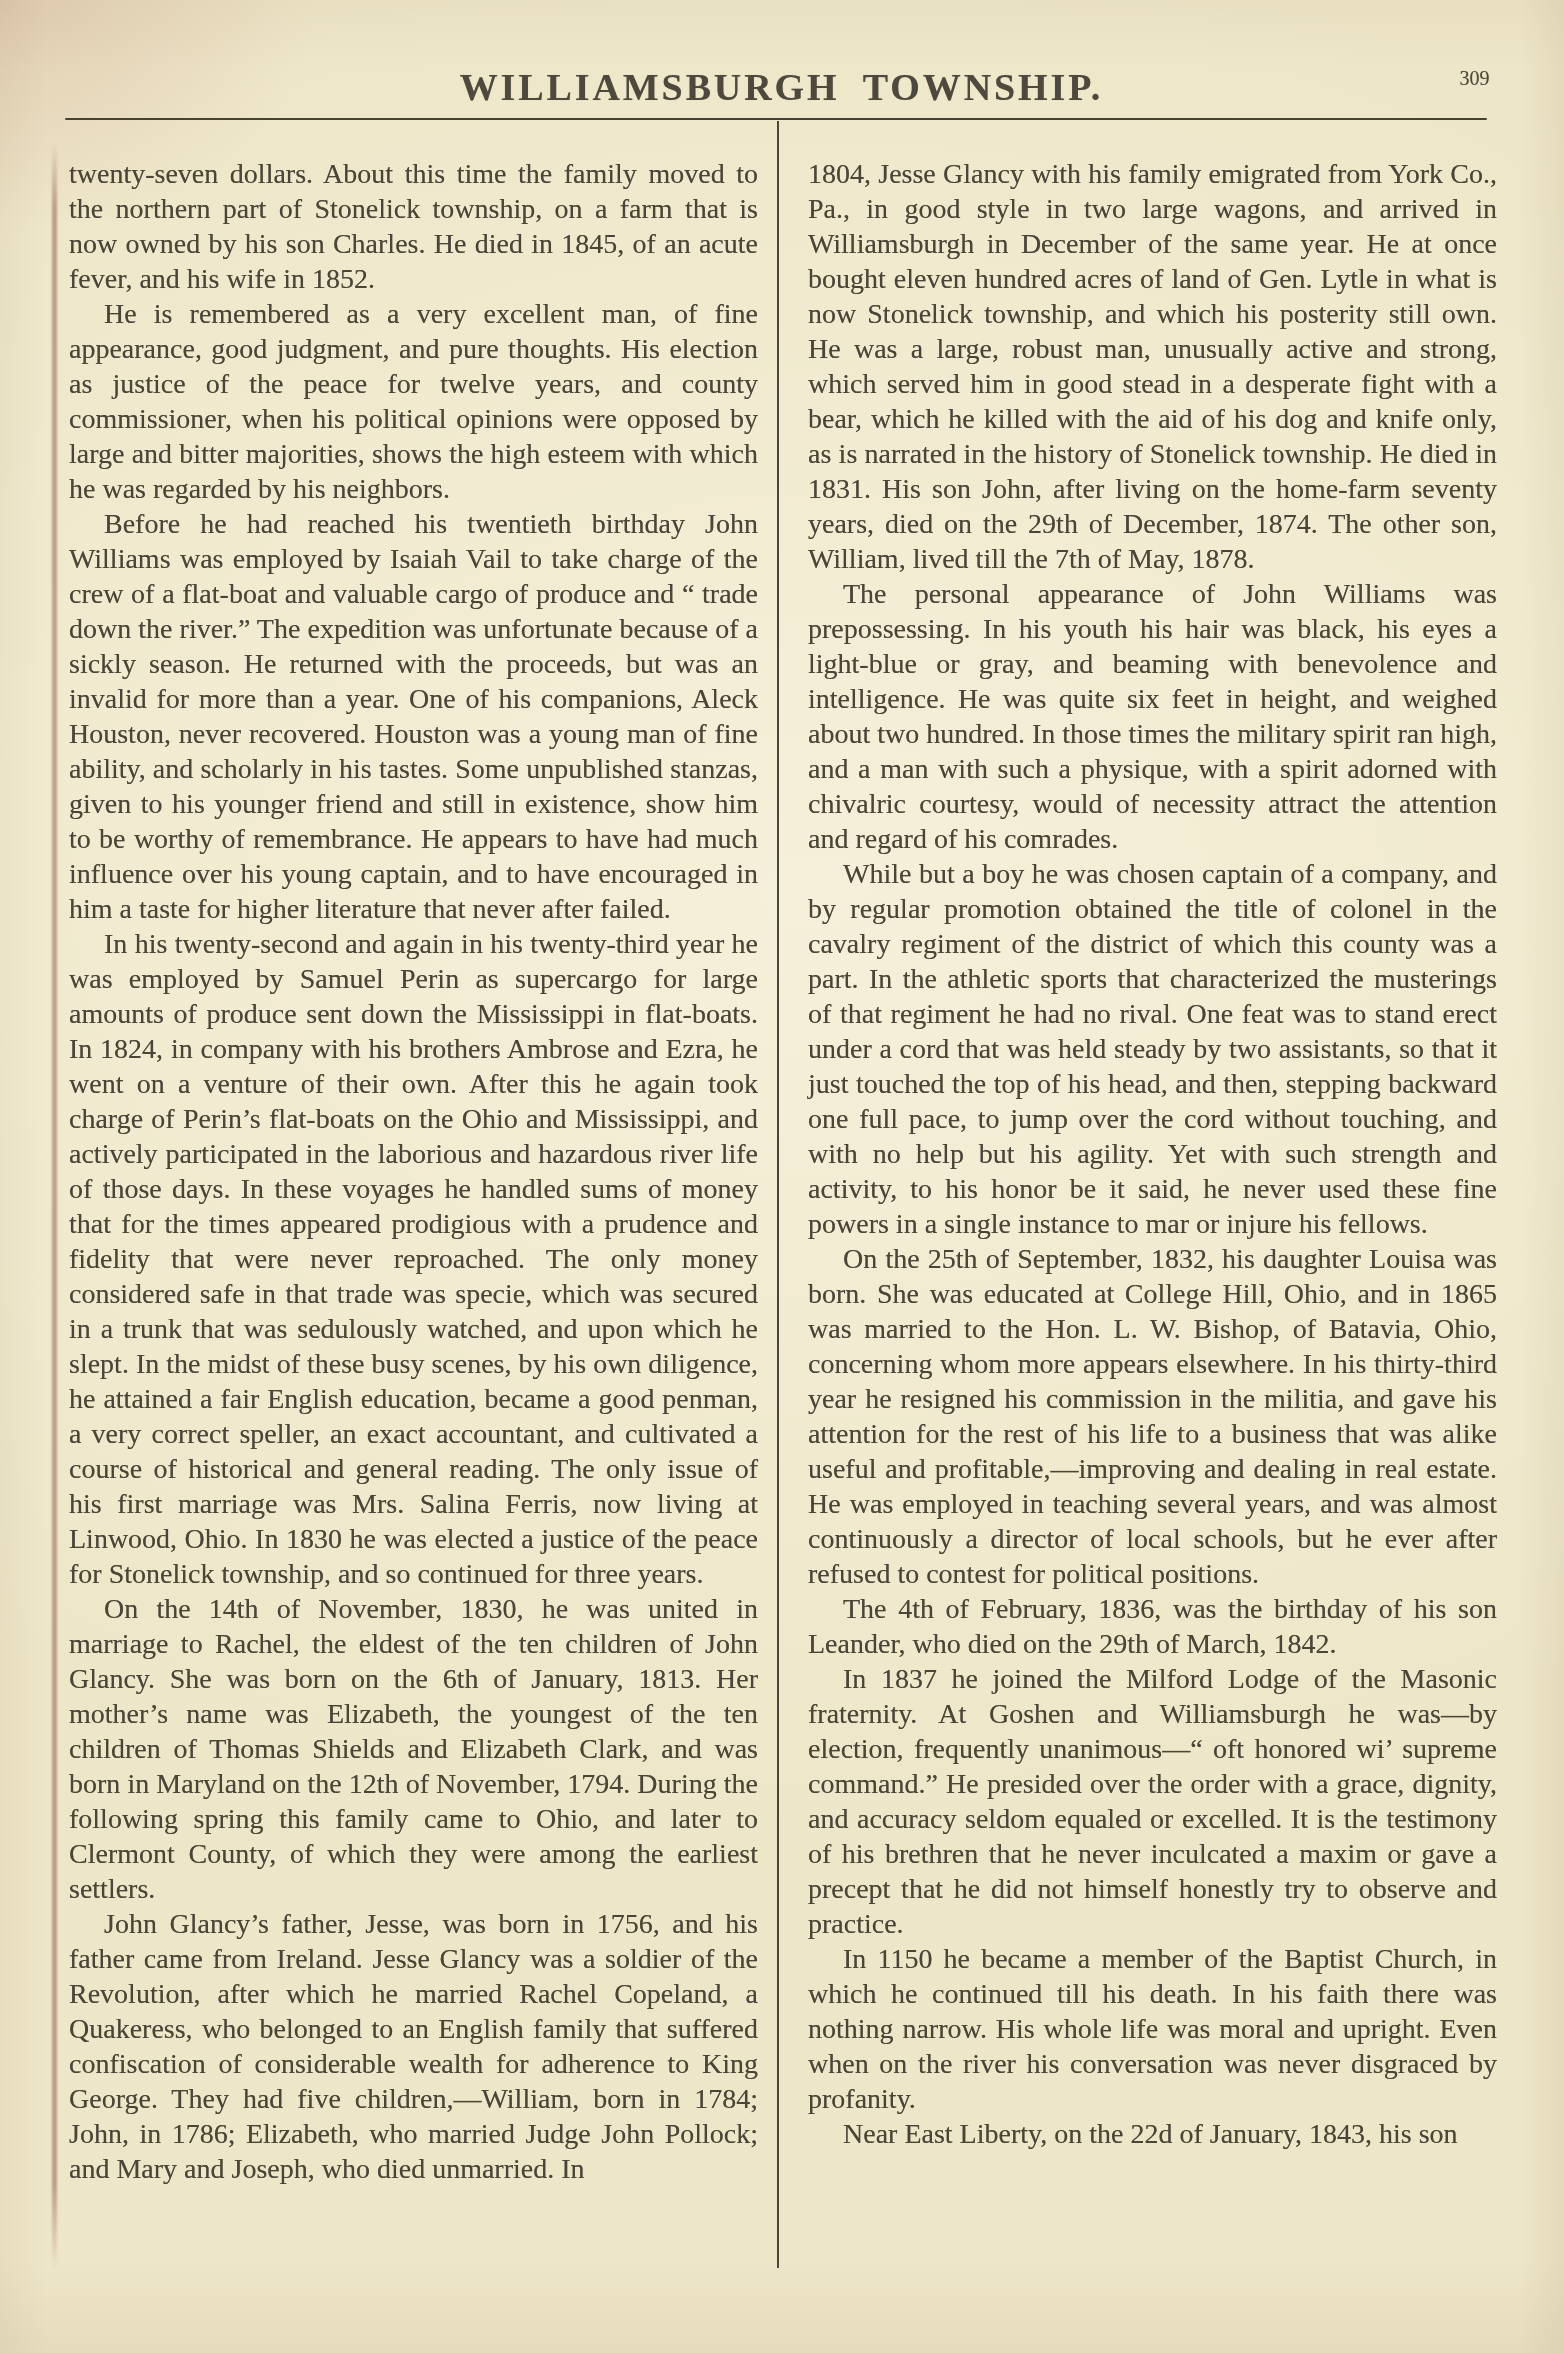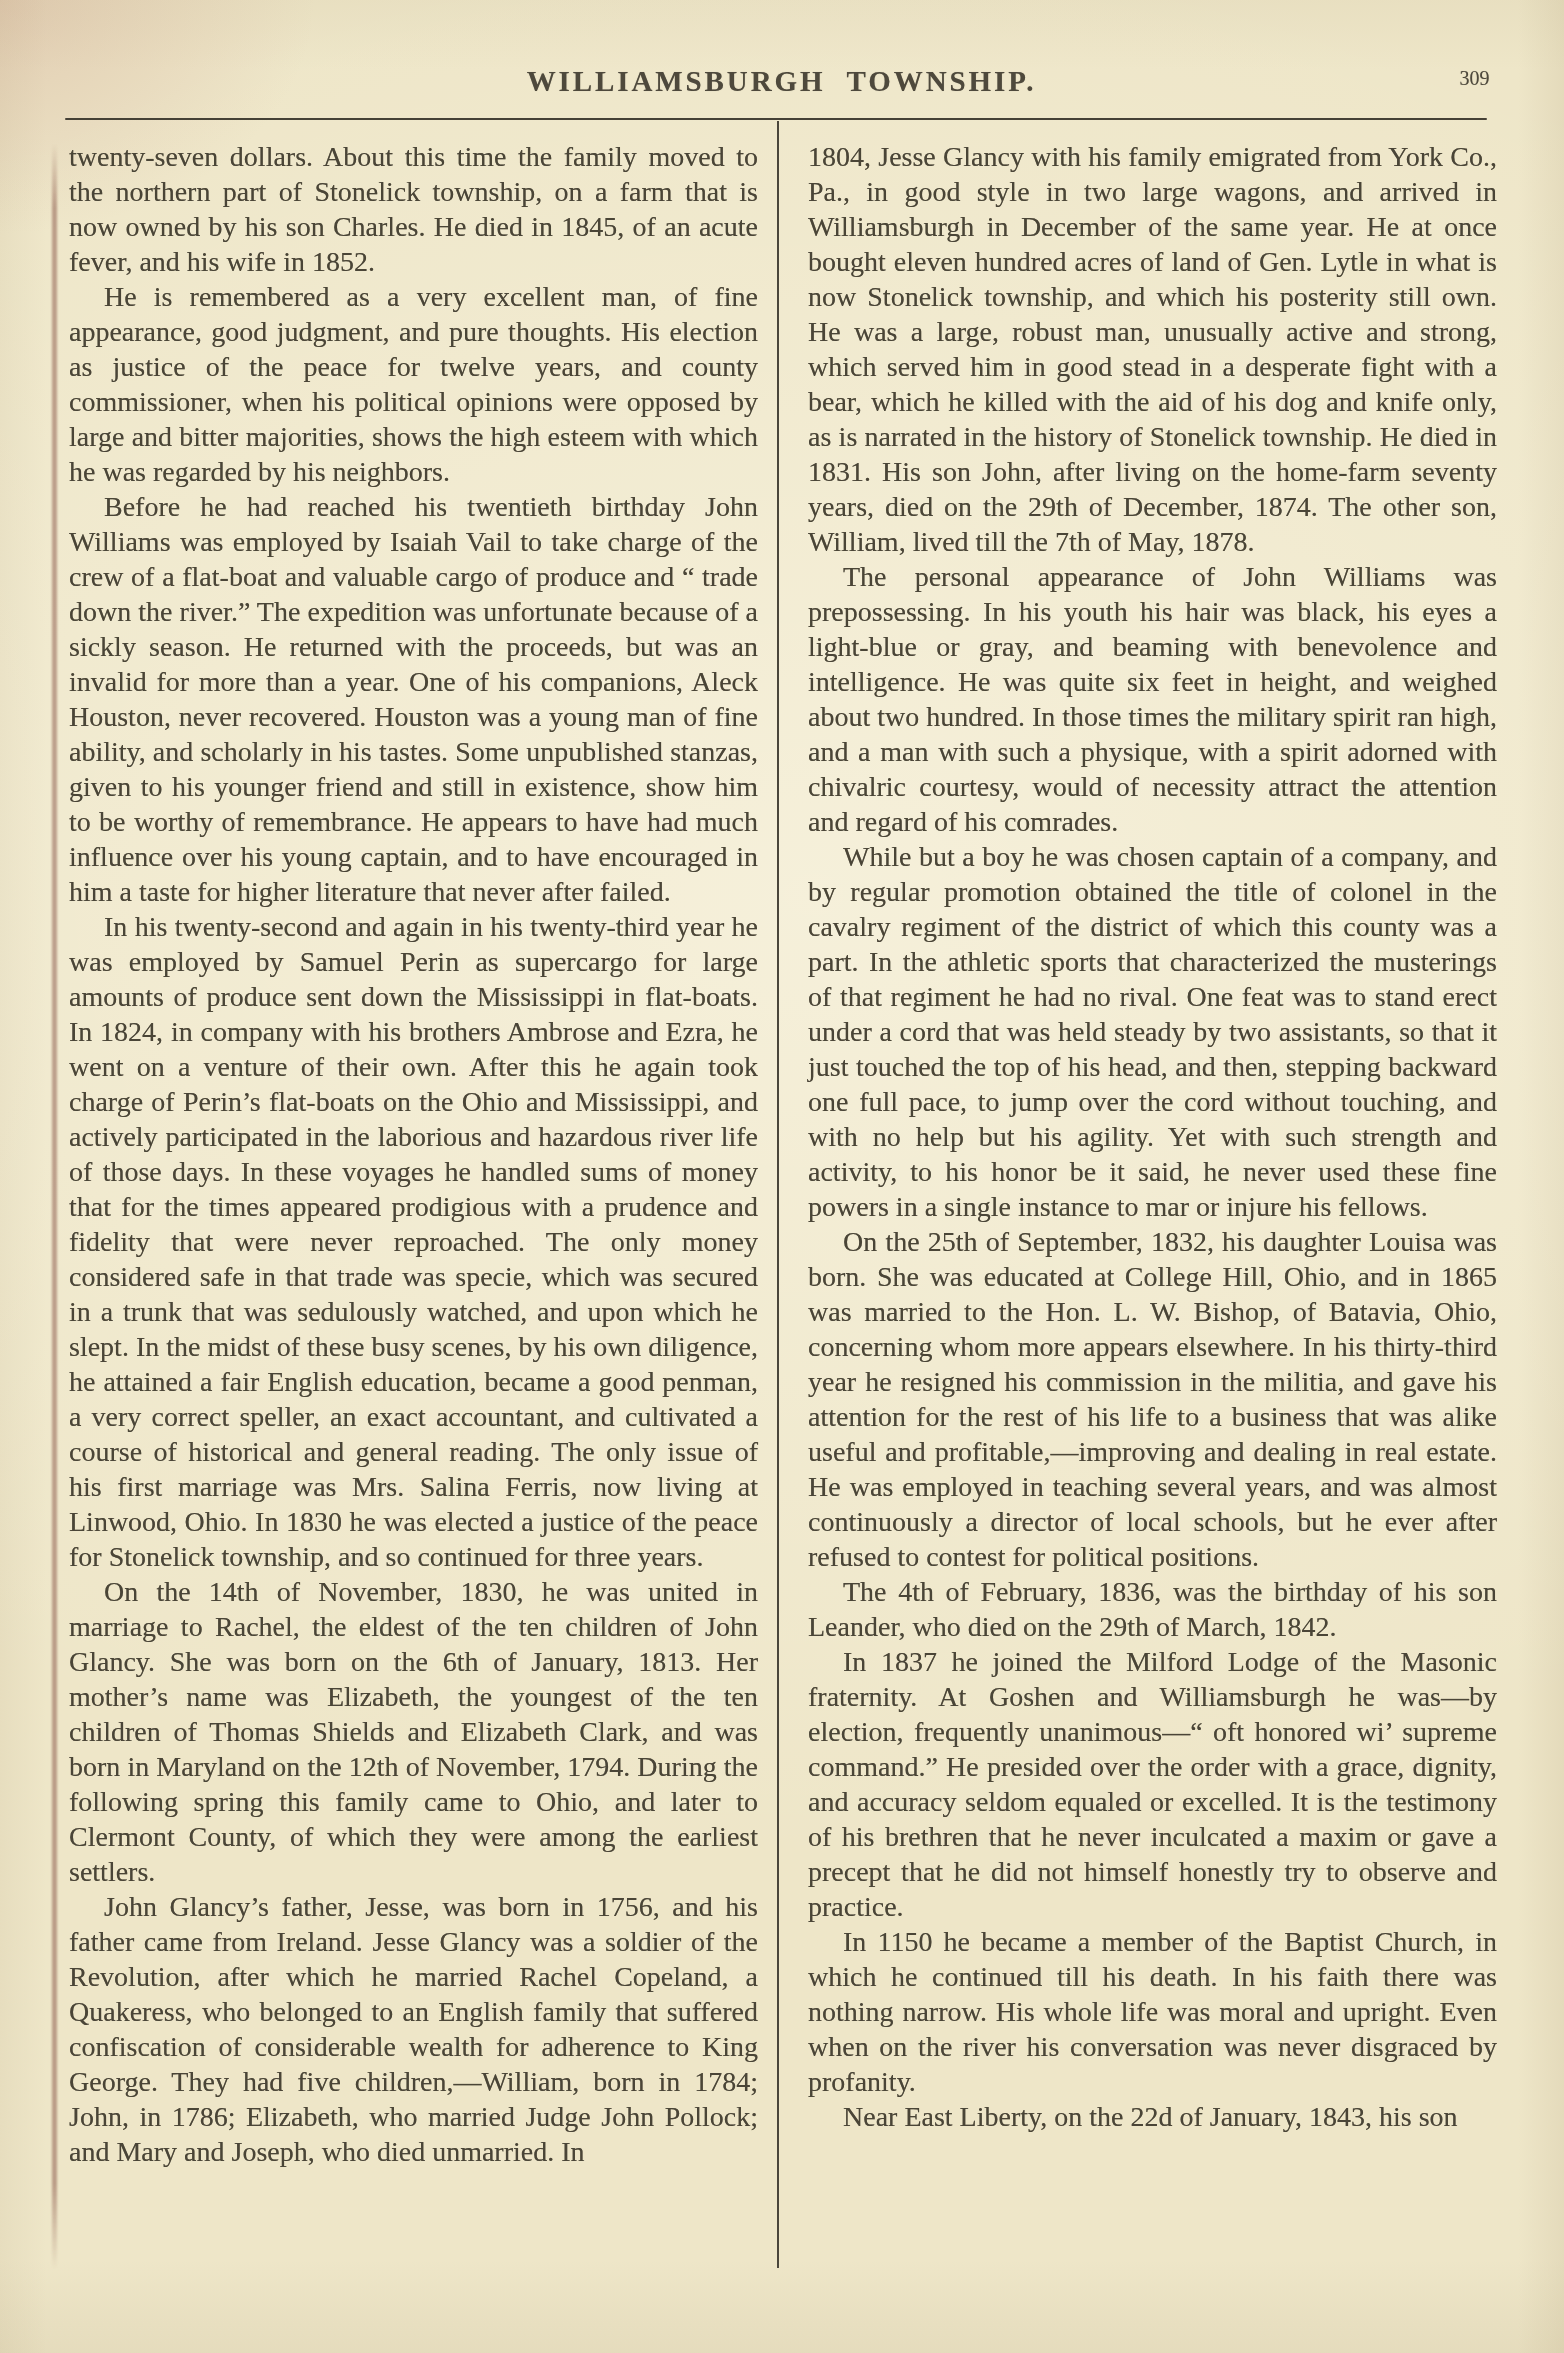--- a/index.html
+++ b/index.html
@@ -30,21 +30,21 @@
     top: 65px;
     width: 1425px;
     height: 44px;
   }
   .head-title {
     position: absolute;
     left: 0;
     top: 0;
     width: 100%;
     text-align: center;
-    font-size: 29px;
+    font-size: 38px;
     font-weight: bold;
     letter-spacing: 2.9px;
     word-spacing: 11.6px;
     color: #4e493c;
     text-shadow: 0 0 0.7px rgba(78,73,60,0.4);
   }
   .page-number {
     position: absolute;
     right: 4.4px;
     top: 1.5px;
@@ -80,21 +80,21 @@
   .col p {
     margin: 0;
     padding: 0;
     font-size: 28px;
     line-height: 35px;
     text-align: justify;
     text-indent: 35px;
     color: #4a4537;
     text-shadow: 0 0 0.5px rgba(74,69,55,0.55);
   }
-  .col p.noindent { text-indent: 0; }
+  .col p.noindent { text-indent: 0; margin-top: 17px; }
   .edge-artifact {
     position: absolute;
     left: 52px;
     top: 144px;
     width: 5.1px;
     height: 2125px;
     background: linear-gradient(to bottom,
       rgba(118,58,48,0) 0%,
       rgba(118,58,48,0.42) 3%,
       rgba(118,58,48,0.42) 96%,

